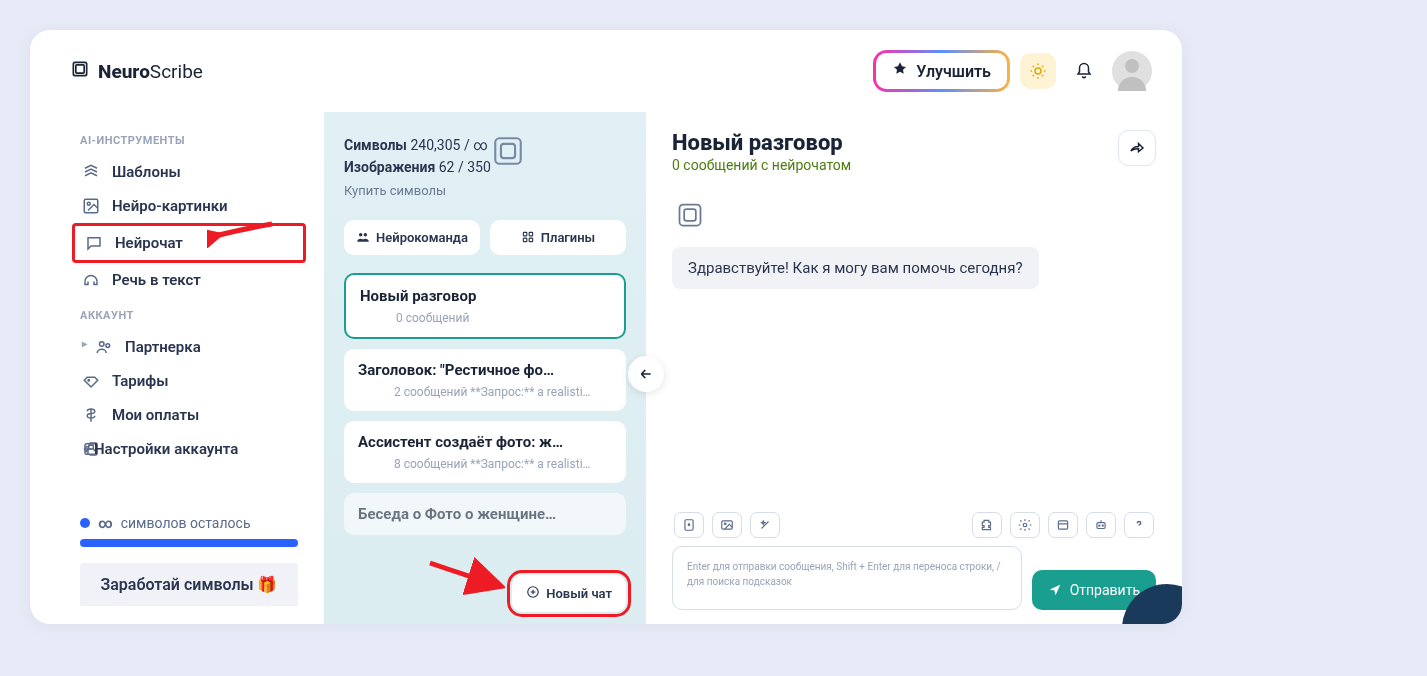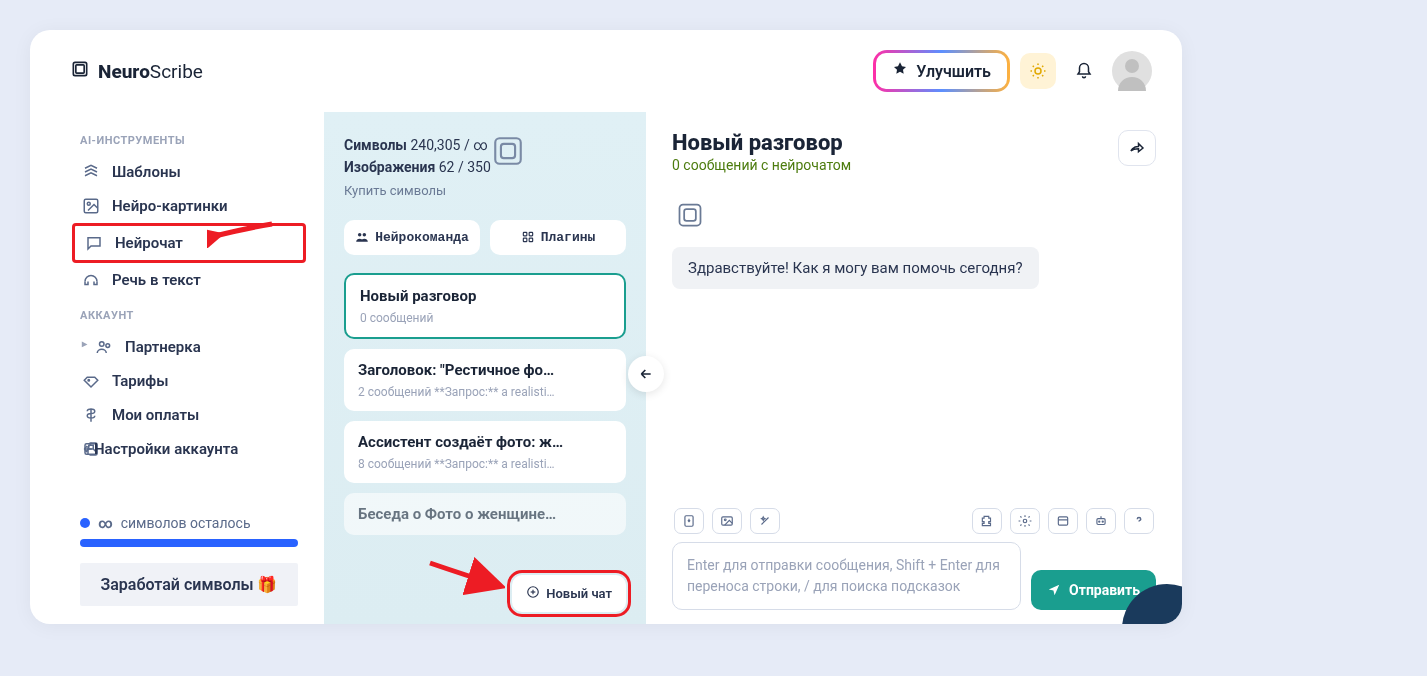--- a/index.html
+++ b/index.html
@@ -117,31 +117,30 @@
 .mid-stats { font-size: 14px; color: #2a3550; line-height: 1.6; }
 .mid-stats b { font-weight: 700; }
 .mid-buy { color: #6a7a95; font-size: 13px; margin-top: 2px; cursor: pointer; }
 .mid-logo-icon svg { width: 34px; height: 34px; color: #7a8aa5; }
 .mid-tabs { display: flex; gap: 10px; margin-top: 18px; }
 .mid-tab {
   flex: 1; background: #fff; border-radius: 10px;
   padding: 10px 8px; display: flex; align-items: center; justify-content: center;
   gap: 6px; font-size: 13px; font-weight: 600; color: #2a3550;
   cursor: pointer;
-  font-family: Liberation Mono, monospace;
 }
 .mid-tab svg { width: 14px; height: 14px; }
 .convo-list { margin-top: 18px; display: flex; flex-direction: column; gap: 10px; overflow: hidden; }
 .convo-item {
   background: #fff; border-radius: 10px; padding: 12px 14px;
   cursor: pointer;
 }
 .convo-item.active { border: 2px solid #1a9e8f; }
 .convo-title { font-weight: 700; font-size: 15px; color: #1a2436; white-space: nowrap; overflow: hidden; text-overflow: ellipsis; }
-.convo-sub { font-size: 12px; color: #9aa3b8; margin-top: 6px; white-space: nowrap; overflow: hidden; text-overflow: ellipsis; }
+.convo-sub { font-size: 12px; color: #9aa3b8; margin-top: 6px; white-space: nowrap; overflow: hidden; text-overflow: ellipsis; margin-left: 36px; }
 .new-chat-btn {
   position: absolute; bottom: 12px; right: 20px;
   background: #fff; border-radius: 10px;
   padding: 10px 14px; display: flex; align-items: center; gap: 6px;
   font-size: 13px; font-weight: 600; color: #2a3550;
   cursor: pointer;
 }
 .new-chat-btn.highlight { outline: 3px solid #ed1c24; outline-offset: 2px; }
 .collapse-btn {
   position: absolute; right: -18px; top: 244px;
@@ -177,29 +176,29 @@
   width: 30px; height: 26px; border: 1px solid #d6dce8; border-radius: 7px;
   display: flex; align-items: center; justify-content: center;
   cursor: pointer; color: #5a6a8a;
 }
 .ci-btn svg { width: 14px; height: 14px; }
 .input-row {
   display: flex; gap: 10px; align-items: stretch;
 }
 .msg-input {
   flex: 1; border: 1px solid #d6dce8; border-radius: 10px;
-  padding: 12px 14px; font-size: 14px; color: #9aa3b8;
+  padding: 12px 14px; font-size: 10px; color: #9aa3b8;
   min-height: 64px; line-height: 1.5;
 }
 .send-btn {
   align-self: flex-end;
   background: #1a9e8f; color: #fff;
   border-radius: 10px; padding: 10px 16px;
   display: flex; align-items: center; gap: 8px;
-  font-weight: 700; font-size: 14px; cursor: pointer;
+  font-weight: 400; font-size: 14px; cursor: pointer;
   height: 40px;
 }
 .corner-blob {
   position: absolute; right: -30px; bottom: -50px;
   width: 90px; height: 90px; border-radius: 50%;
   background: #1a3a5c;
 }
 </style>
 </head>
 <body>

